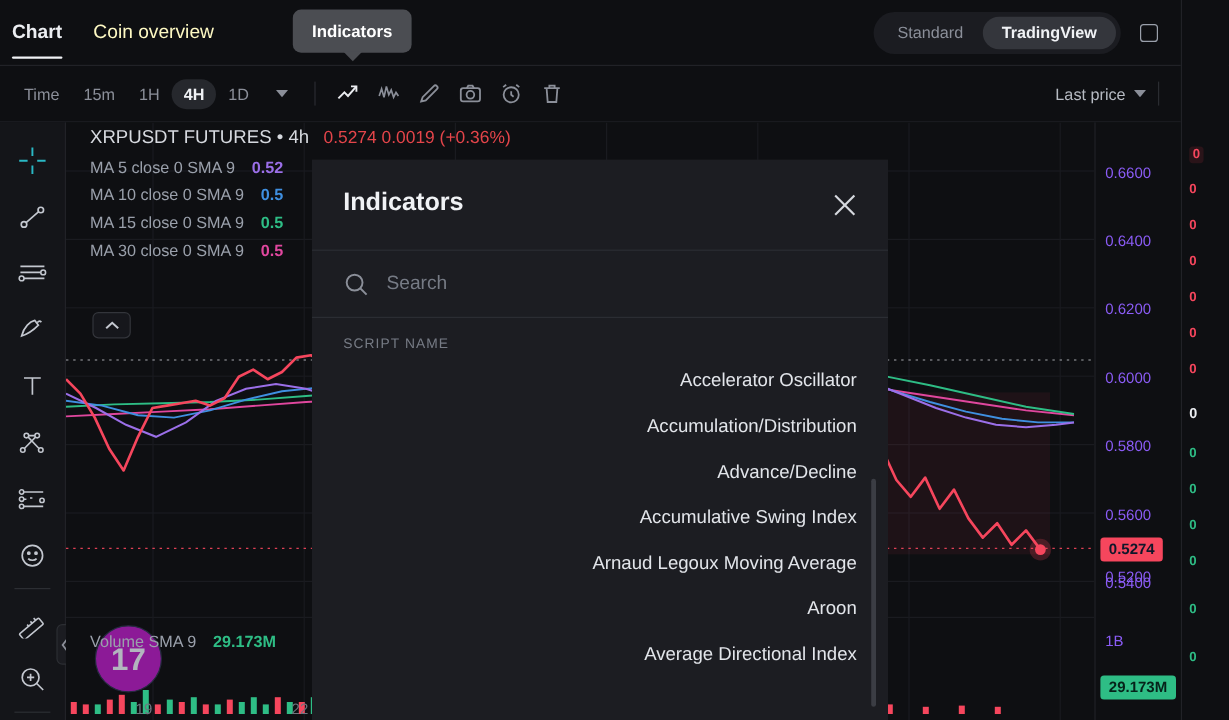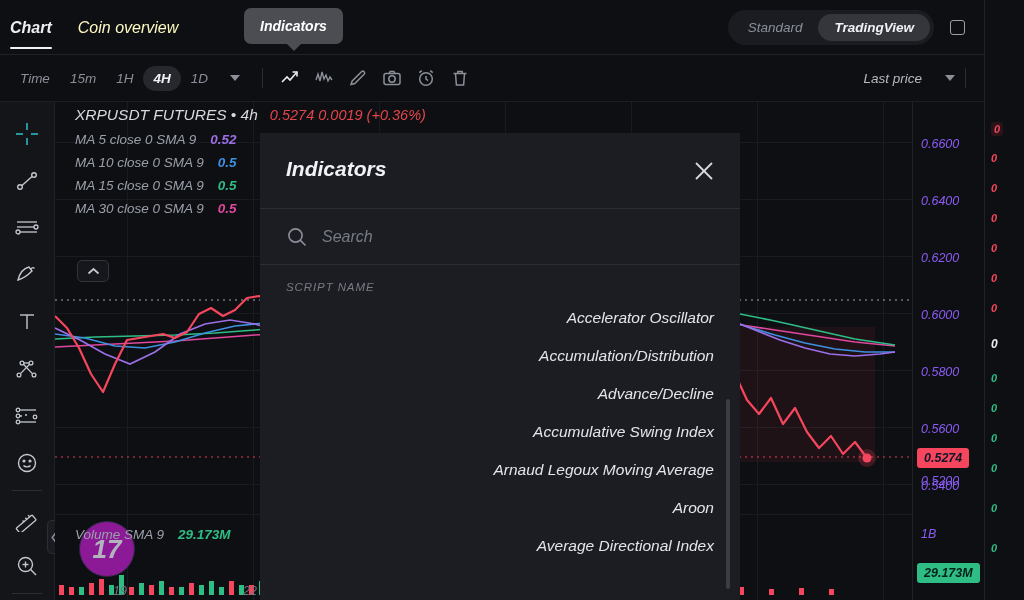--- a/index.html
+++ b/index.html
@@ -2,21 +2,21 @@
 <html><head>
 <meta charset="utf-8">
 <style>
   * { margin:0; padding:0; box-sizing:border-box; }
   html, body {
     width:1024px; height:600px; overflow:hidden;
     background:#0e0f12;
     font-family:"Liberation Sans", sans-serif;
     -webkit-font-smoothing:antialiased;
   }
-  #root { position:relative; width:1024px; height:448px; background:#0e0f12;font-style:italic; }
+  #root { position:relative; width:1024px; height:448px; background:#0e0f12; }
 
   
   .topbar {
     position:absolute; left:0; top:0; width:1024px; height:55px;
     background:#0e0f12; border-bottom:1px solid #212227;
   }
   .tabs { position:absolute; left:10px; top:0; height:55px; display:flex; align-items:center; gap:26px; }
   .tab { font-size:16px; color:#fef9c3; height:55px; display:flex; align-items:center; position:relative; cursor:pointer; }
   .tab.active { color:#eceef2; font-weight:700; }
   .tab.active:after {
@@ -49,21 +49,21 @@
     background:#0e0f12; border-bottom:1px solid #1d1e23; display:flex; align-items:center;
   }
   .tf { font-size:13.5px; color:#8b8f99; padding:5px 10px; border-radius:14px; cursor:pointer; white-space:nowrap; }
   .tf.first { margin-left:10px; }
   .tf.active { background:#26282d; color:#f0f2f5; font-weight:700; }
   .caret { width:0;height:0;border-left:5px solid transparent;border-right:5px solid transparent;border-top:6px solid #8b8f99; }
   .sep { width:1px; height:20px; background:#2a2c31; margin:0 10px; }
   .ticon { width:34px; height:30px; display:flex; align-items:center; justify-content:center; cursor:pointer; color:#8b8f99; }
   .ticon.on { color:#e9ebef; }
   .toolbar-right { margin-left:auto; display:flex; align-items:center; margin-right:14px; }
-  .lastprice { font-size:13.5px; color:#b6bac2; display:flex; align-items:center; gap:23px; cursor:pointer; }
+  .lastprice { font-size:13.5px; color:#b6bac2; display:flex; align-items:center; gap:7px; cursor:pointer; }
 
   
   .rail {
     position:absolute; left:0; top:102px; width:55px; height:498px;
     background:#141519; border-right:1px solid #212227;
     display:flex; flex-direction:column; align-items:center; padding-top:8px;
   }
   .rtool { width:40px; height:47px; display:flex; align-items:center; justify-content:center; color:#c3c7cf; cursor:pointer; }
   .rtool.active { color:#2ab8c4; }
   .rdiv { width:30px; height:1px; background:#2c2e33; margin:4px 0; }

